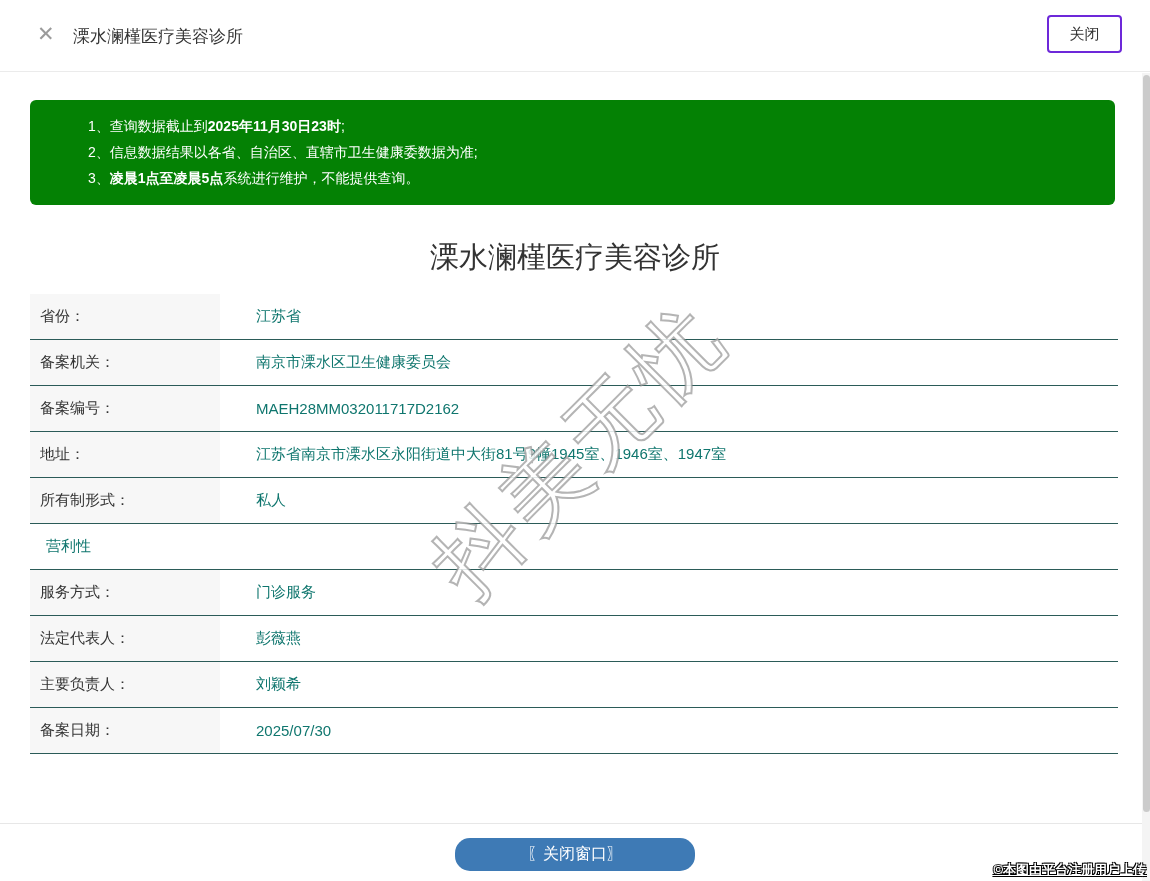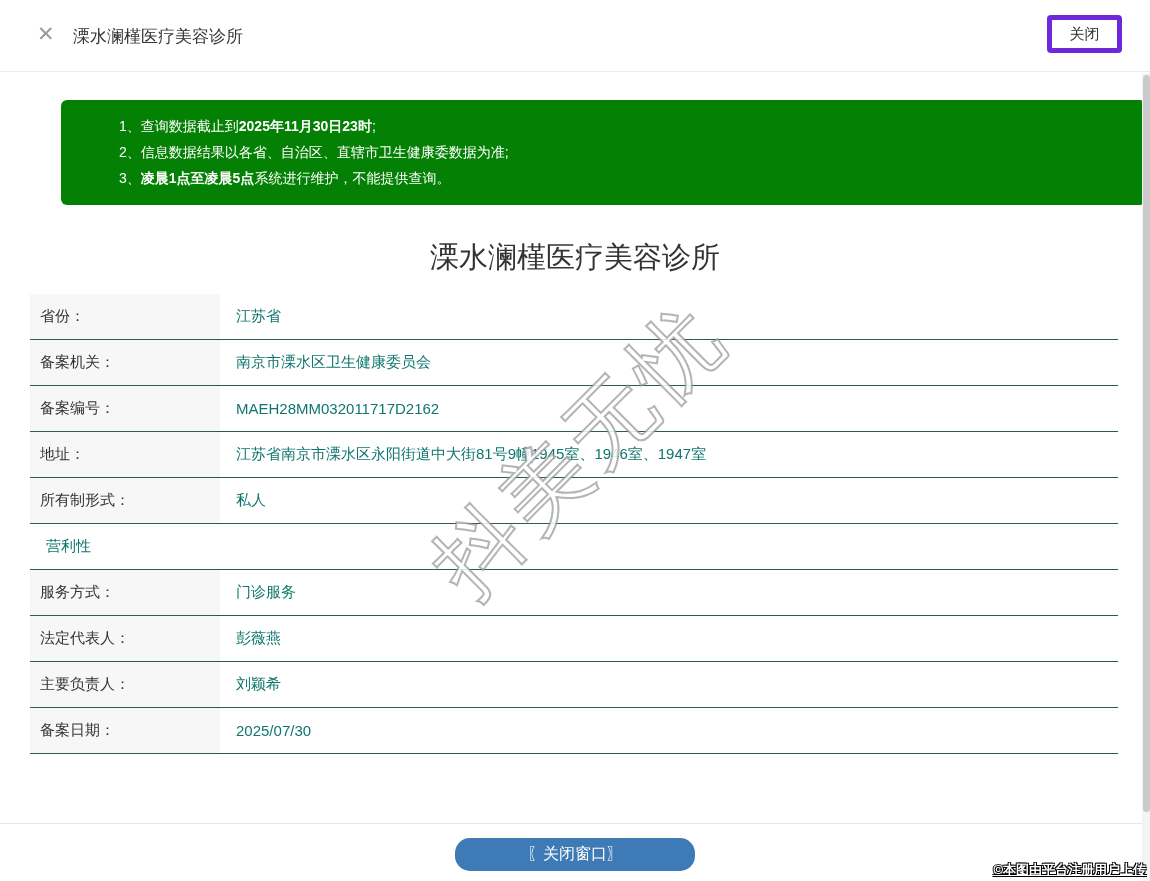--- a/index.html
+++ b/index.html
@@ -26,49 +26,49 @@
     position:absolute;left:37px;top:23px;
     font-size:21px;color:#9b9b9b;cursor:pointer;line-height:1;
   }
   .wtitle{
     position:absolute;left:73px;top:25px;
     font-size:17px;color:#333;
   }
   .closebtn{
     position:absolute;right:28px;top:15px;
     width:75px;height:38px;
-    background:#fff;border:5px solid #6d28d9;border-radius:4px;
+    background:#fff;border:2px solid #6d28d9;border-radius:4px;
     font-size:15px;color:#333;cursor:pointer;
     font-family:inherit;
   }
   
   .notice{
     position:absolute;left:30px;top:100px;width:1085px;height:105px;
     background:var(--notice-bg);
     border-radius:6px;
     color:#fff;
     font-size:14px;
     padding:13px 20px 13px 58px;
-    margin-left:31px;
   }
   .notice .nline{line-height:26px;white-space:nowrap;}
   .notice b{font-weight:bold;}
   
   .ptitle{
     position:absolute;left:0;top:238px;width:1150px;
     text-align:center;
     font-size:29px;font-weight:400;color:#333;
   }
   
   .dtable{
     position:absolute;left:30px;top:294px;width:1088px;
   }
   .trow{
     display:flex;height:46px;
     border-bottom:1.5px solid var(--divider);
+    gap:20px;
   }
   .tlabel{
     width:190px;background:var(--label-bg);
     display:flex;align-items:center;
     padding-left:10px;font-size:15px;color:#333;
   }
   .tvalue{
     flex:1;display:flex;align-items:center;
     padding-left:16px;font-size:15px;color:#0f766e;
   }

